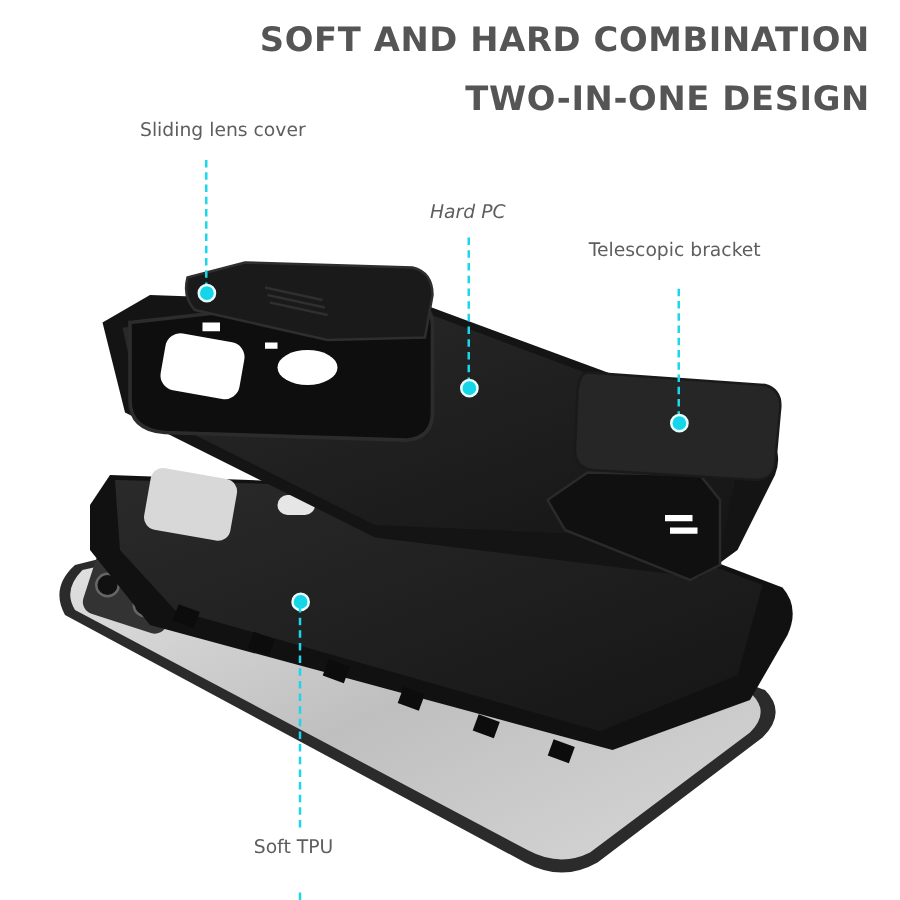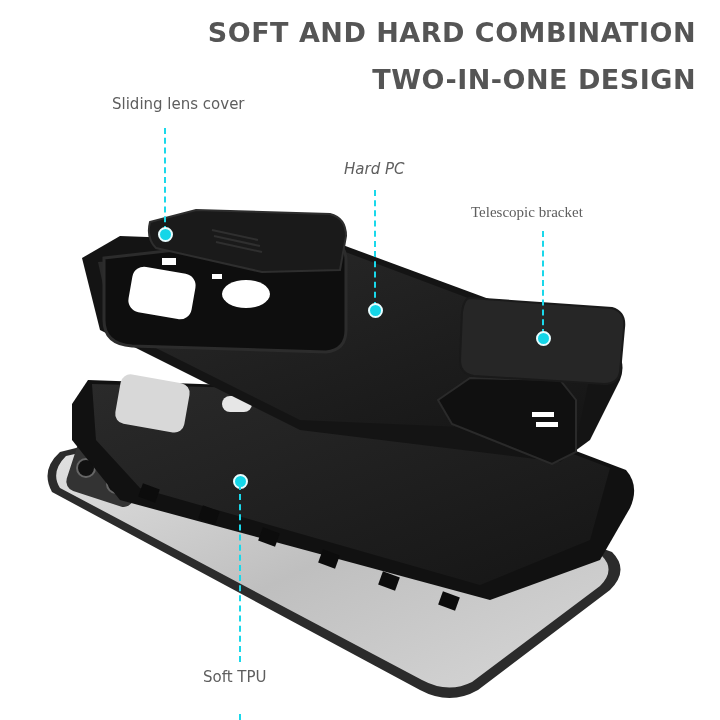--- a/index.html
+++ b/index.html
@@ -87,20 +87,20 @@
 <div class="headline h2">TWO-IN-ONE DESIGN</div>
 
 <div class="label" style="left:101px; top:95px;margin-left:11px;">Sliding lens cover</div>
 <div class="leader" style="left:164px; top:128px; height:104px;"></div>
 <div class="dot" style="left:165px; top:234px;"></div>
 
 <div class="label" style="left:344px; top:160px;font-style:italic;">Hard PC</div>
 <div class="leader" style="left:374px; top:190px; height:118px;"></div>
 <div class="dot" style="left:375px; top:310px;"></div>
 
-<div class="label" style="left:471px; top:204px;font-family:Liberation Serif, serif;">Telescopic bracket</div>
+<div class="label" style="left:471px; top:191px;">Telescopic bracket</div>
 <div class="leader" style="left:542px; top:231px; height:104px;"></div>
 <div class="dot" style="left:543px; top:338px;"></div>
 
 <div class="dot" style="left:240px; top:481px;"></div>
 <div class="leader" style="left:239px; top:484px; height:178px;"></div>
 <div class="label" style="left:203px; top:668px;">Soft TPU</div>
 <div class="leader" style="left:239px; top:714px; height:6px;"></div>
 
 </body></html>

